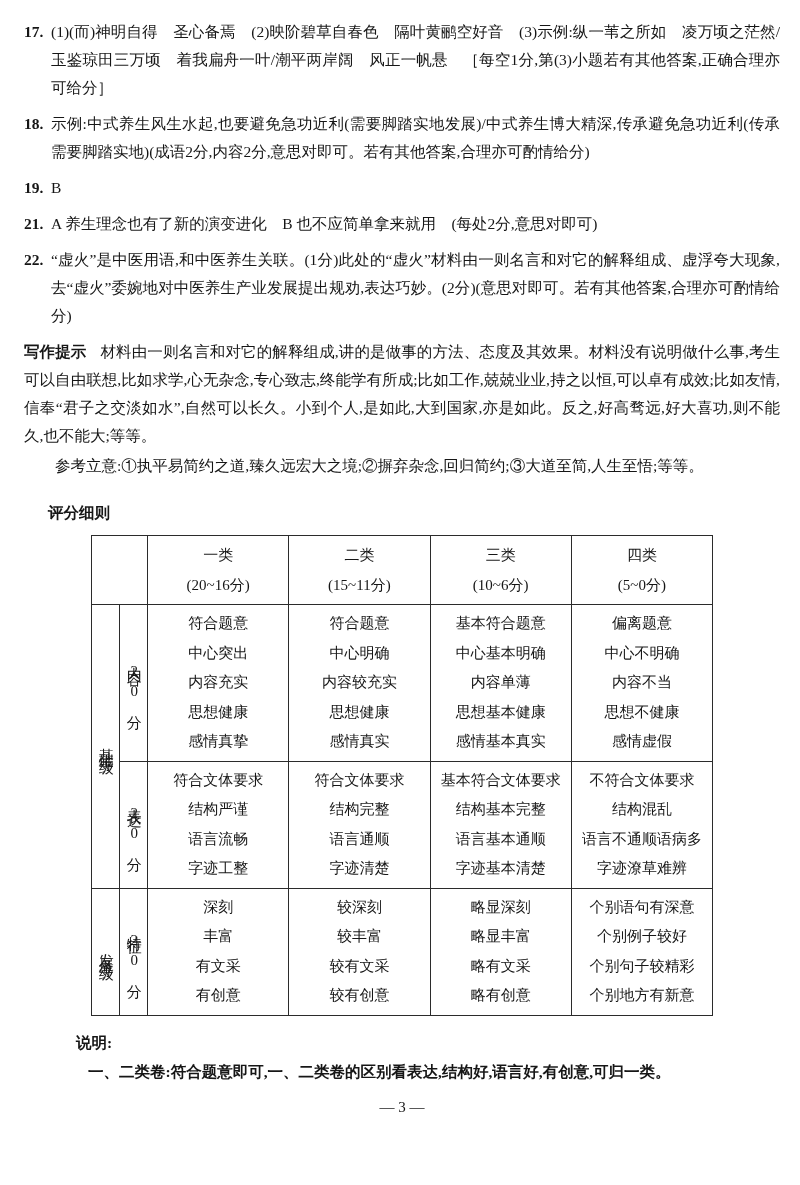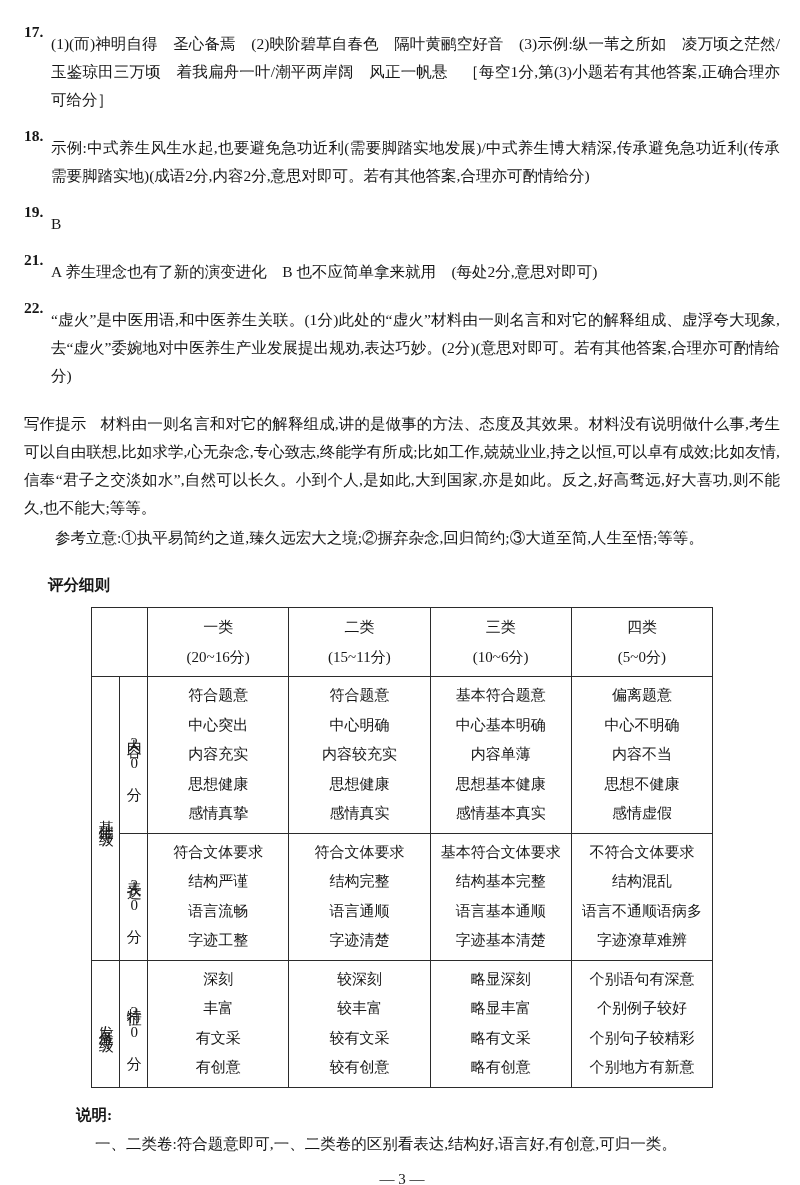--- a/index.html
+++ b/index.html
@@ -7,22 +7,22 @@
   body {
     width: 800px; height: 1185px; overflow: hidden;
     background: #ffffff; color: #161616;
     font-family: "Liberation Serif", "DejaVu Serif", serif;
     font-size: 15.5px;
   }
   .page { padding: 18px 20px 0 24px; }
 
   .item { display: flex; margin-bottom: 8px; line-height: 28px; text-align: justify; }
   .num { font-weight: 700; flex: 0 0 27px; }
-  .body { flex: 1; margin-top: 12px; }
-  .blabel { font-weight: 400; margin-right: 14px; }
+  .body { flex: 1; }
+  .blabel { font-weight: 700; margin-right: 14px; }
   .para2 { text-indent: 2em; margin-top: 2px; }
 
   .heading { font-weight: 700; margin: 19px 0 8px 24px; line-height: 28px; }
   .tbl-title { text-align: center; line-height: 28px; margin: 0 0 8px 0; letter-spacing: 1px; }
 
   table.rubric { border-collapse: collapse; margin: 0 auto; width: 622px; table-layout: fixed; }
   table.rubric td {
     border: 1px solid #2b2b2b;
     padding: 4px 4px; text-align: center; vertical-align: middle;
     font-size: 15px;
@@ -33,21 +33,21 @@
   .vtext {
     writing-mode: vertical-lr;
     text-orientation: upright;
     display: inline-block;
     letter-spacing: 4px;
     line-height: 1.15;
   }
 
   .notes { margin: 12px 0 0 52px; line-height: 29px; }
   .notes-label { font-weight: 700; }
-  .note-line { margin-left: 19px; }
+  .note-line { margin-left: 12px; font-weight: bold; }
 
   .footer { text-align: center; line-height: 26px; margin-top: 8px; font-size: 15px; }
 </style>
 </head>
 <body>
 
 <div class="page">
 
   <div class="item">
     <span class="num">17.</span>

